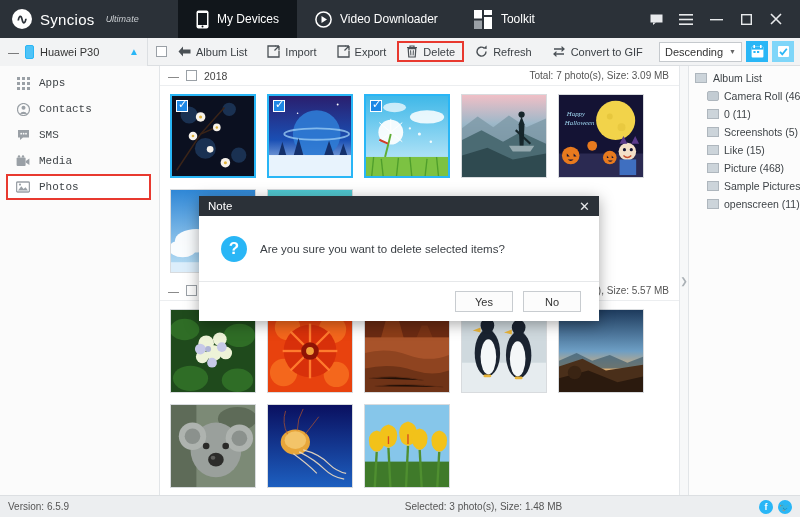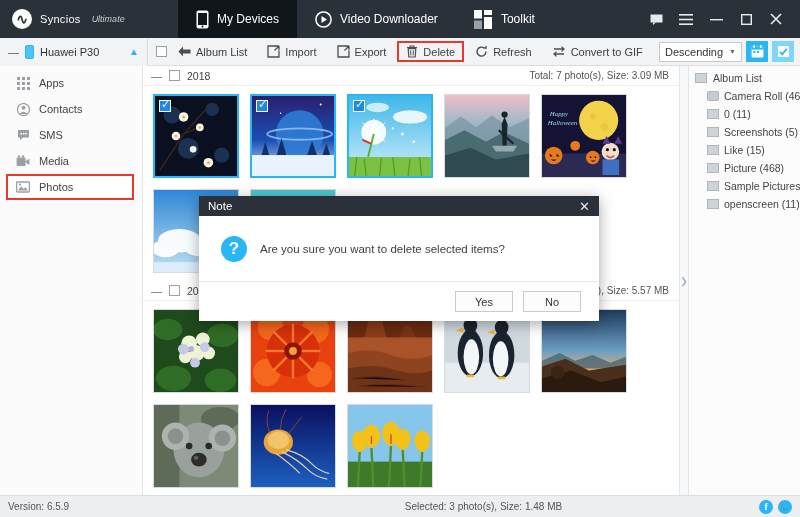--- a/index.html
+++ b/index.html
@@ -18,21 +18,21 @@
   .titlebar {
     height: 38px; background: #2b3138; display: flex; align-items: stretch;
     flex-shrink: 0; position: relative;
   }
   .brand { display: flex; align-items: center; padding-left: 12px; width: 178px; gap: 8px; }
   .logo-circle {
     width: 20px; height: 20px; border-radius: 50%; background: #ffffff;
     display: flex; align-items: center; justify-content: center;
     color: #2b3138; font-size: 14px; font-weight: bold; line-height: 1;
   }
-  .brand-name { color: #ffffff; font-size: 11px; letter-spacing: .3px; }
+  .brand-name { color: #ffffff; font-size: 15px; letter-spacing: .3px; }
   .brand-sub { color: #c8ccd0; font-size: 9px; font-style: italic; margin-left: 3px; }
 
   .navtabs { display: flex; align-items: stretch; }
   .navtab {
     display: flex; align-items: center; gap: 8px; padding: 0 18px;
     color: #ffffff; font-size: 12px; font-weight: normal; cursor: pointer;
   }
   .navtab.active { background: #11161b; }
   .navtab .ic { display: flex; align-items: center; }
 
@@ -77,22 +77,22 @@
   .viewbtn {
     width: 22px; height: 21px; background: #29b6f6; display: flex;
     align-items: center; justify-content: center; cursor: pointer;
   }
   .viewbtn.alt { background: #7fd6f9; }
 
   
   .bodyrow { flex: 1; display: flex; min-height: 0; }
 
   .sidebar {
-    width: 143px; background: #fbfbfb; border-right: 1px solid #e2e5e8;
-    padding-top: 4px; flex-shrink: 0;
+    width: 160px; background: #fbfbfb; border-right: 1px solid #e2e5e8;
+    padding-top: 4px; flex-shrink: 0; font-family: Liberation Mono, monospace;
   }
   .side-item {
     height: 26px; display: flex; align-items: center; gap: 9px; padding-left: 16px;
     font-size: 11px; color: #3f4448; cursor: pointer; position: relative;
   }
   .side-item.marked { border: 2px solid #e8392f; margin: 0 8px 0 6px; padding-left: 8px; background: #fff; }
   .sic { width: 14px; height: 14px; display: flex; align-items: center; justify-content: center; color: #8a9096; }
 
   .gallery { flex: 1; background: #ffffff; display: flex; flex-direction: column; min-width: 0; position: relative; }
   .grouphdr {

